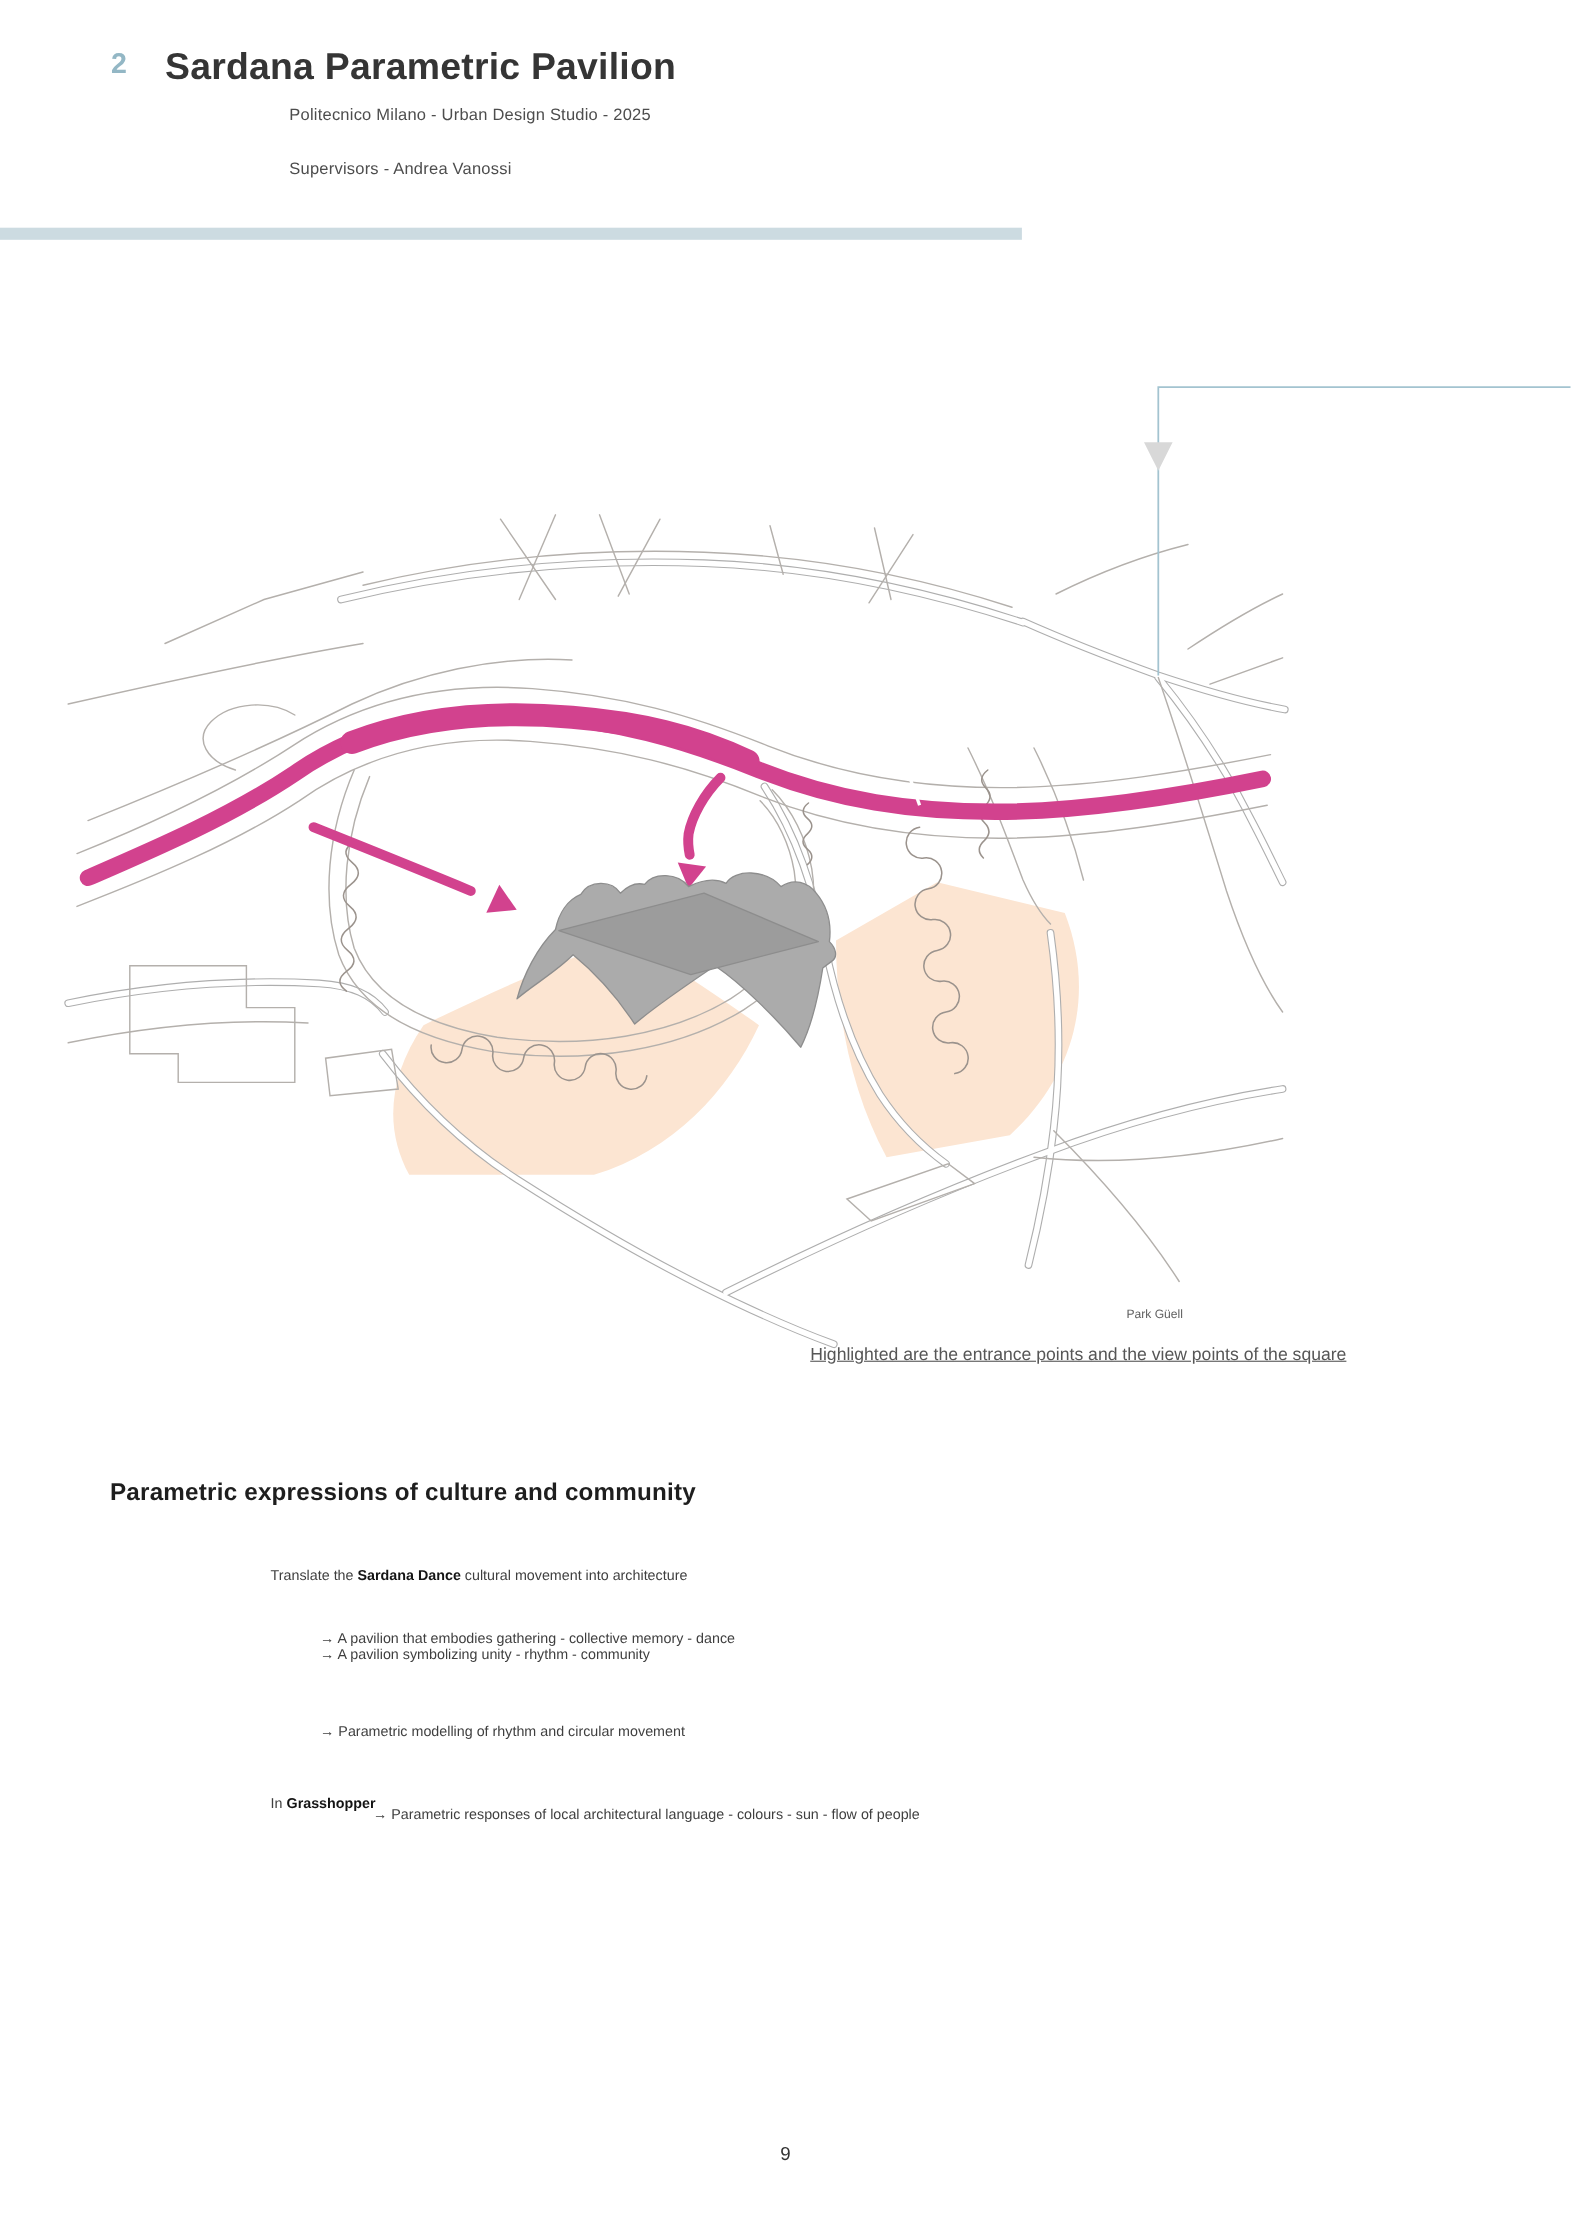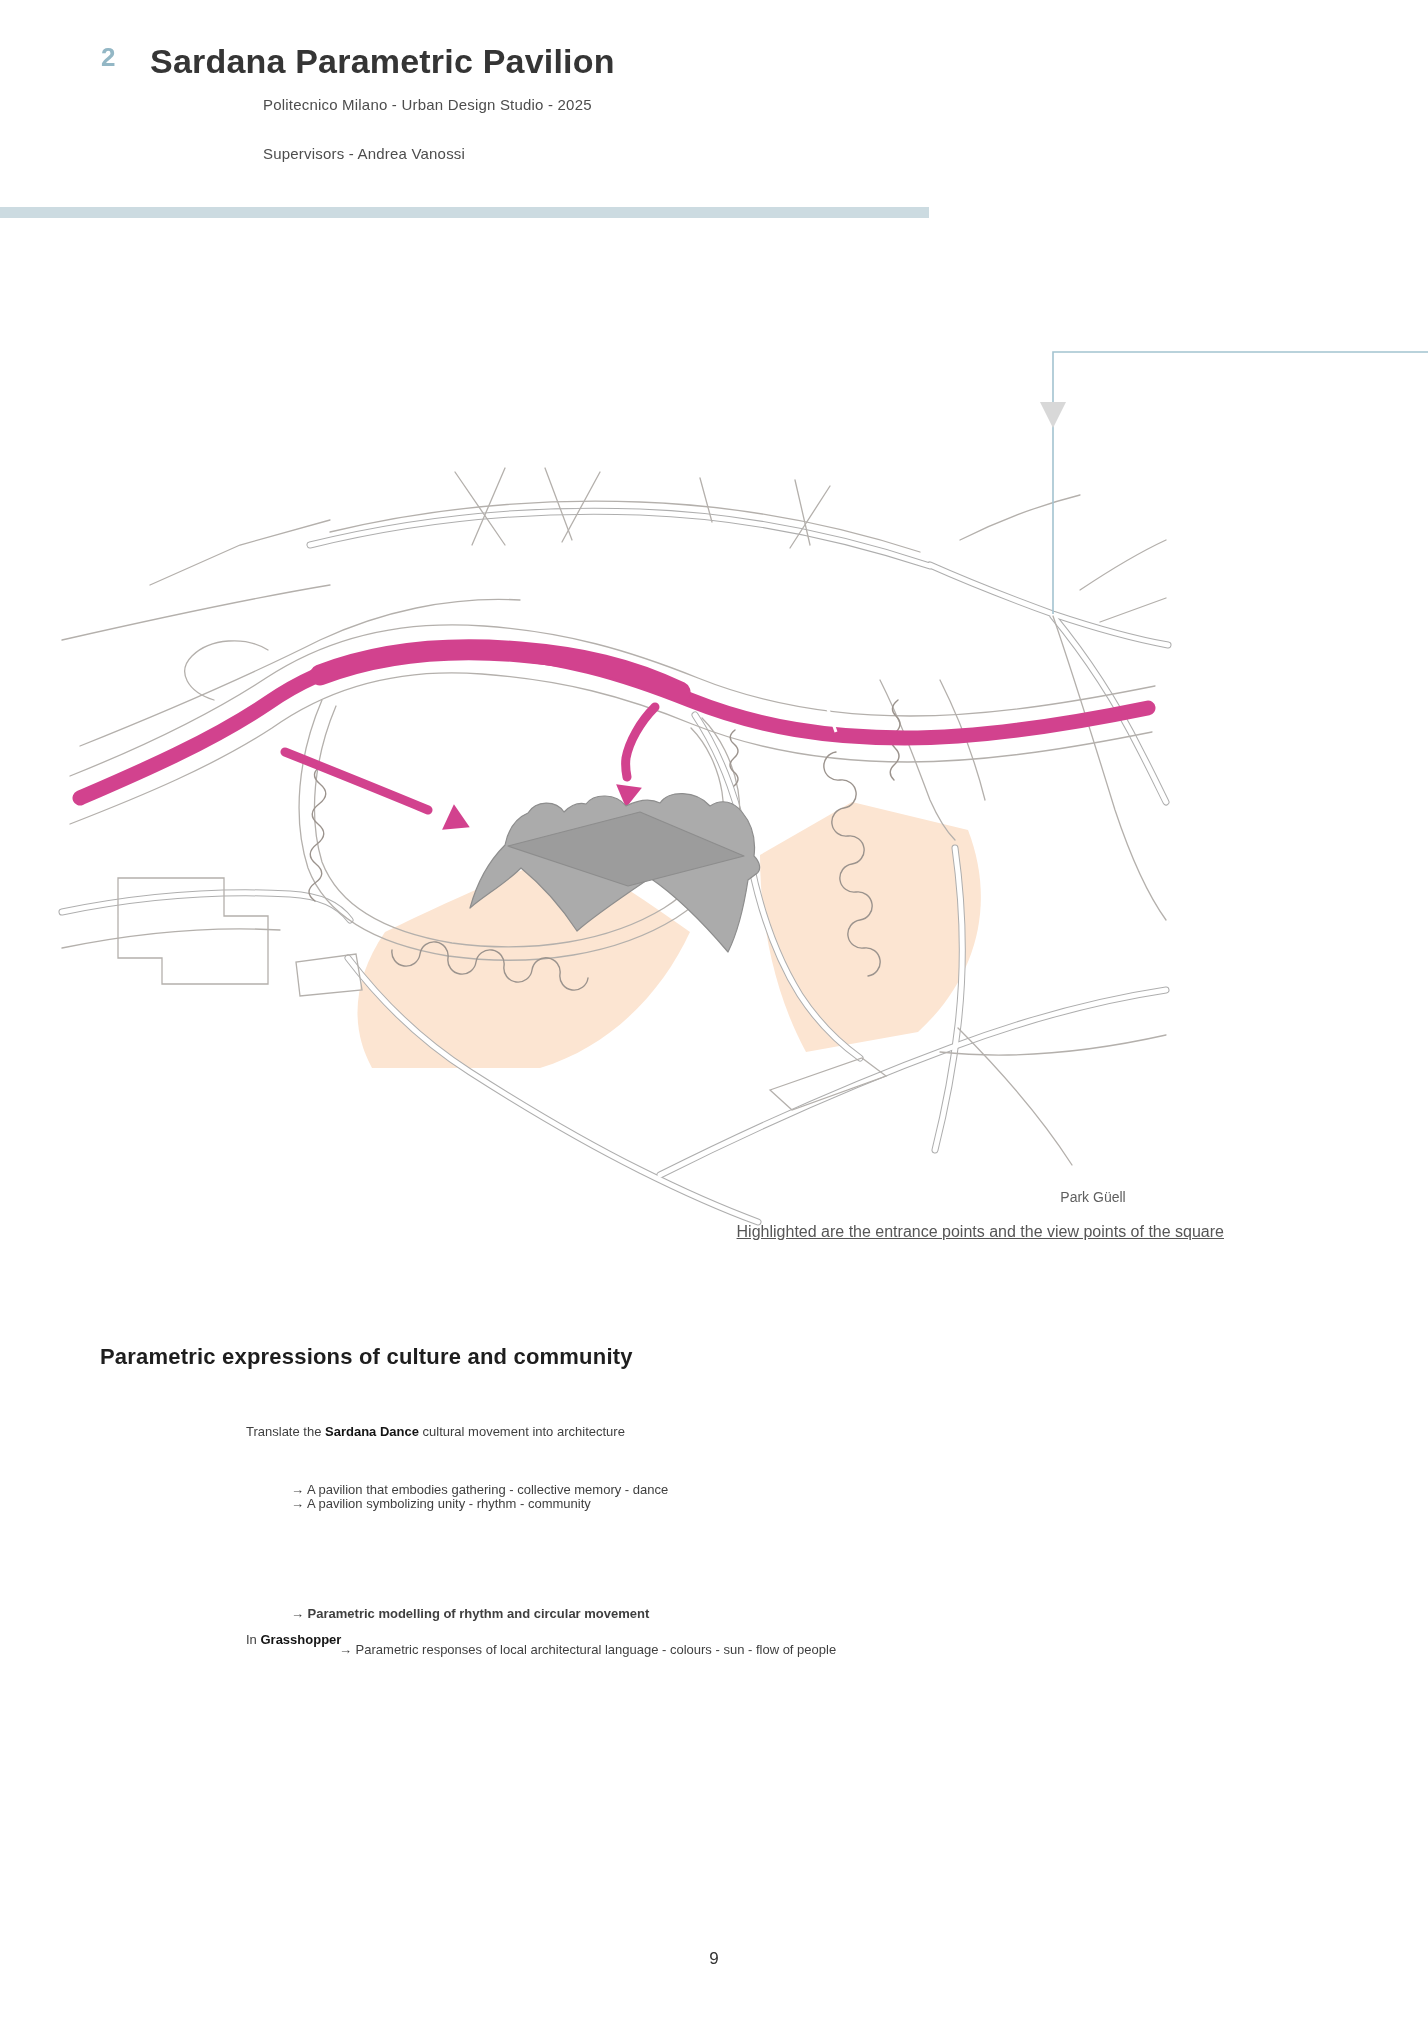--- a/index.html
+++ b/index.html
@@ -9,31 +9,31 @@
   }
   .abs{position:absolute;}
   
   .chapter-number{left:101px;top:42px;font-size:26px;font-weight:bold;color:#93b7c5;letter-spacing:.5px;}
   .page-title{left:150px;top:42px;font-size:34px;font-weight:bold;color:#353535;letter-spacing:.2px;}
   .subtitle{left:263px;font-size:15px;color:#4d4d4d;letter-spacing:.2px;}
   .subtitle1{top:96px;}
   .subtitle2{top:145px;}
   .accent-bar{left:0;top:207px;width:929px;height:11px;background:#ccdbe1;}
   
-  .fig-label{left:993px;top:1189px;width:200px;text-align:center;font-size:14px;color:#5f5f5f;}
+  .fig-label{left:1024px;top:1189px;width:200px;text-align:left;font-size:11px;color:#5f5f5f;}
   .fig-caption{left:700px;top:1223px;width:524px;text-align:right;font-size:16px;color:#565656;text-decoration:underline;}
   
   .section-heading{left:100px;top:1344px;font-size:22px;font-weight:bold;color:#1e1e1e;letter-spacing:.2px;}
   .tline{font-size:13px;color:#3f3f3f;white-space:nowrap;text-align:right;}
   .tline b{color:#141414;}
   .lead1{left:246px;top:1424px;}
   .b1a{left:291px;top:1460px;margin-top:22px;}
   .b1b{left:291px;top:1496px;}
   .lead2{left:246px;top:1632px;}
-  .b2a{left:291px;top:1606px;font-weight:bold;}
+  .b2a{left:291px;top:1566px;}
   .b2b{left:291px;top:1642px;margin-left:48px;}
   .page-number{left:0;top:1949px;width:1428px;text-align:center;font-size:17px;color:#333;}
   svg{display:block;}
 </style>
 </head>
 <body>
 
 <div class="abs chapter-number">2</div>
 <div class="abs page-title">Sardana Parametric Pavilion</div>
 <div class="abs subtitle subtitle1">Politecnico Milano - Urban Design Studio - 2025</div>

